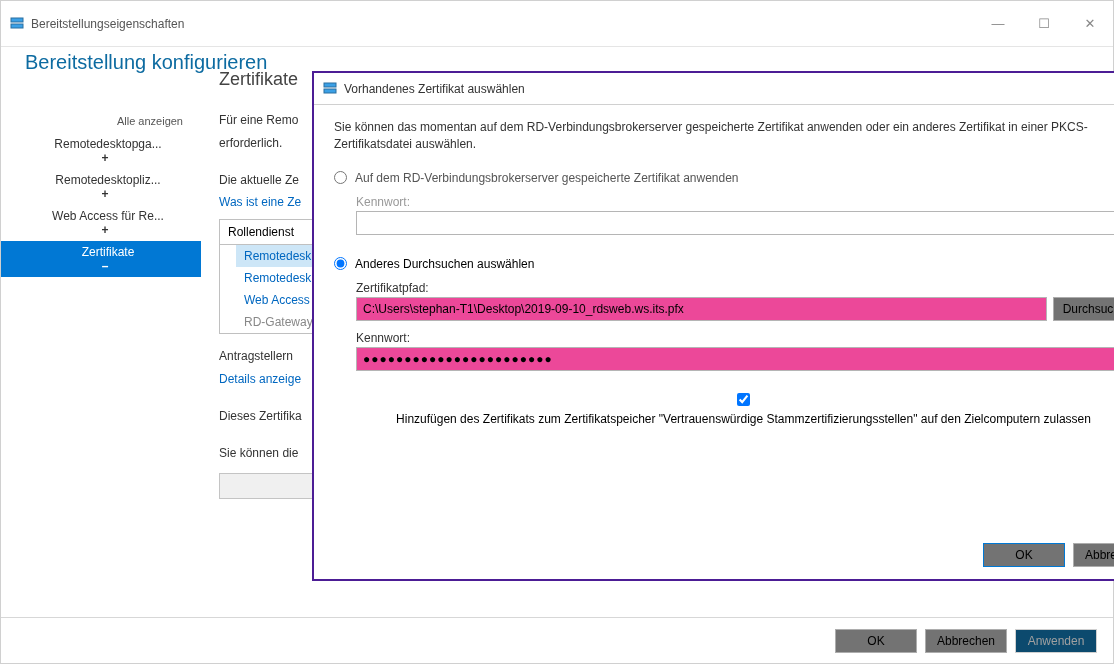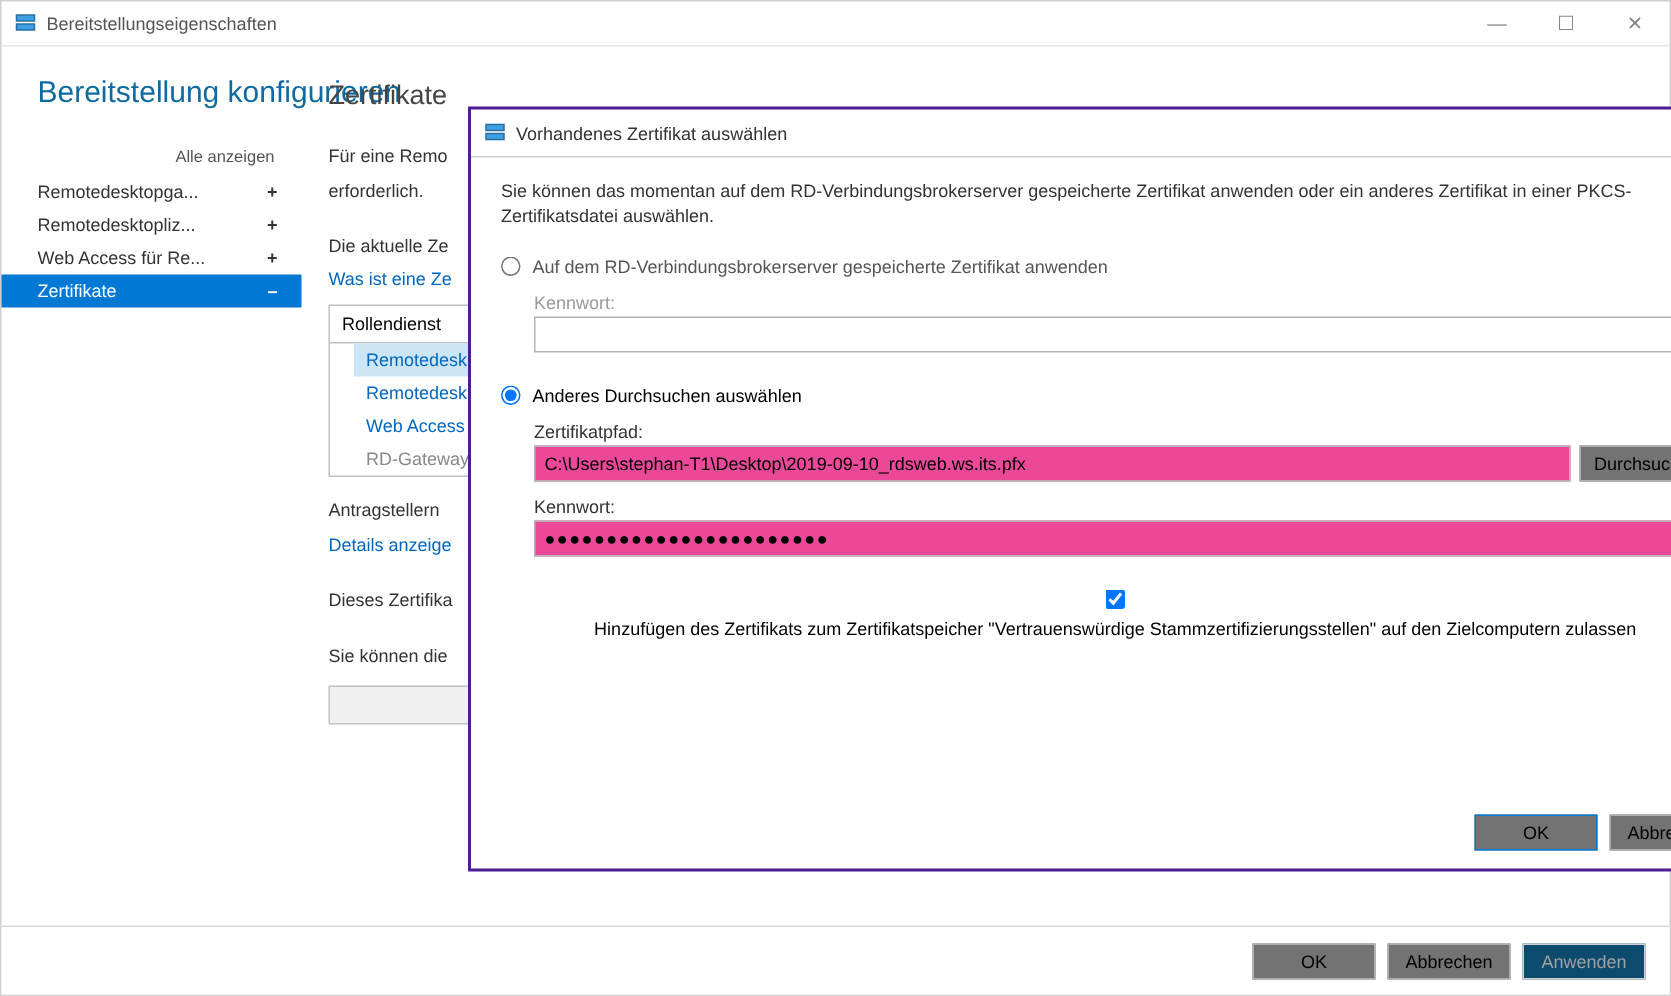--- a/index.html
+++ b/index.html
@@ -1,30 +1,30 @@
 <!DOCTYPE html>
 <html><head>
 <meta charset="utf-8">
 <style>
   * { box-sizing: border-box; margin: 0; padding: 0; font-family: "Segoe UI", Tahoma, sans-serif; }
   body { width: 1114px; height: 664px; background: #fff; overflow: hidden; position: relative; font-size: 12px; color: #000; }
 
   
   .parent-window { width: 1114px; height: 664px; position: absolute; top: 0; left: 0; background: #fff; border: 1px solid #d0d0d0; }
-  .titlebar { height: 30px; display: flex; align-items: center; padding-left: 8px; border-bottom: 1px solid #e5e5e5; }
+  .titlebar { height: 46px; display: flex; align-items: center; padding-left: 8px; border-bottom: 1px solid #e5e5e5; }
   .titlebar .icon-svg { width: 16px; height: 16px; margin-right: 6px; }
   .titlebar-title { color: #555; font-size: 12px; flex: 1; }
   .winbtns { display: flex; height: 100%; }
   .winbtn { width: 46px; display: flex; align-items: center; justify-content: center; color: #888; font-size: 13px; cursor: pointer; }
 
   .parent-body { display: flex; height: calc(100% - 30px - 46px); }
   .parent-header { font-size: 20px; color: #0d6ba1; padding: 20px 24px 8px 24px; }
   .parent-left { width: 200px; padding-top: 68px; }
   .show-all { text-align: right; padding-right: 18px; font-size: 11px; color: #555; margin-bottom: 6px; }
-  .nav-item { display: flex; align-items: center; justify-content: space-between; padding: 4px 10px 4px 24px; font-size: 12px; cursor: pointer; color: #333; }
+  .nav-item { display: flex; align-items: center; justify-content: space-between; padding: 4px 10px 4px 24px; font-size: 12px; cursor: pointer; color: #333; flex-direction: column; }
   .nav-item.active { background: #0178d4; color: #fff; }
   .nav-item .plus { font-weight: bold; padding-right: 6px; }
 
   .parent-right { flex: 1; padding: 22px 34px 0 18px; position: relative; }
   .section-title { font-size: 18px; color: #444; margin-bottom: 22px; }
   .body-text { color: #333; margin-bottom: 6px; line-height: 1.4; }
   .link { color: #0067c0; cursor: pointer; }
   .spacer { height: 14px; }
 
   .table-wrap { border: 1px solid #c0c0c0; margin-top: 8px; }

